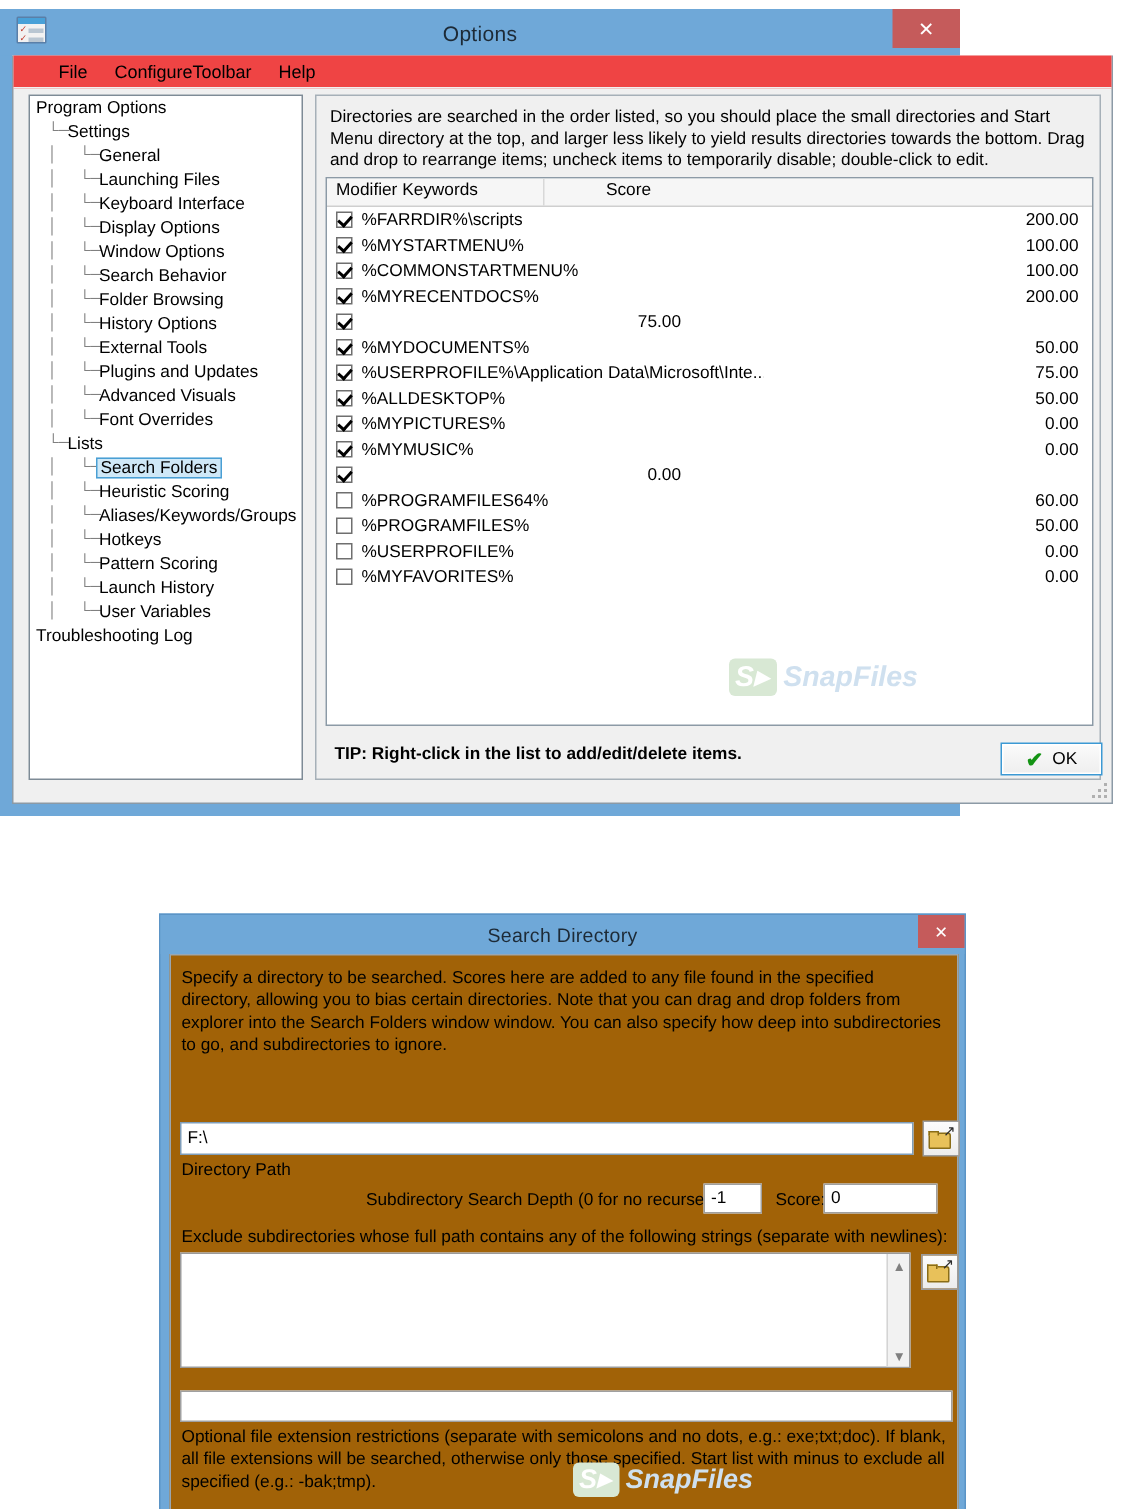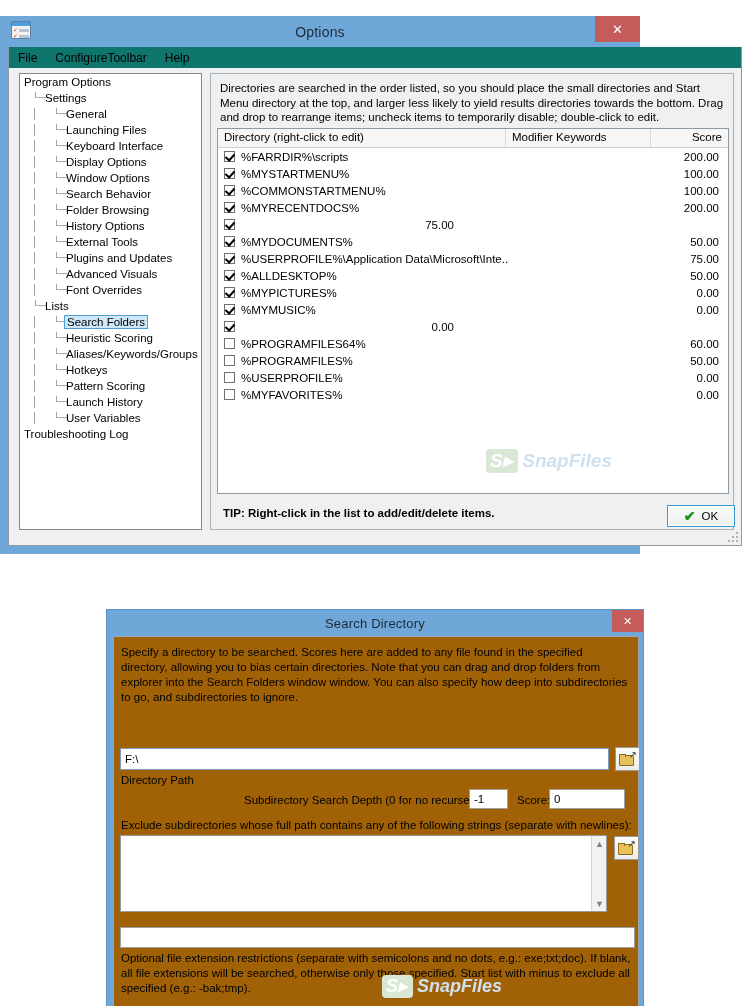--- a/index.html
+++ b/index.html
@@ -55,36 +55,36 @@
     color: #ffffff;
     font-size: 13px;
     display: flex; align-items: center; justify-content: center;
     cursor: pointer;
   }
   .closebtn.small {
     width: 31px; height: 22px; font-size: 11px;
   }
 
   
-  #options-window { left: 0; top: 16px; width: 640px; height: 538px; border: none; }
+  #options-window { left: 0; top: 6px; width: 640px; height: 538px; border: none; }
   #options-window .titlebar { height: 31px; }
   .opt-body {
     position: absolute;
     left: 8px; top: 31px;
     width: 734px; height: 499px;
     background: #f0f0f0;
     border: 1px solid #8c9aa6;
     border-top: none;
   }
   .menubar {
     height: 22px;
-    background: #0f766e;
+    background: #ef4444;
     display: flex;
     align-items: center;
-    padding-left: 0;
+    padding-left: 21px;
     font-size: 12px;
     color: #000;
     border-bottom: 1px solid #f0f0f0;
   }
   .menubar .mi { padding: 2px 9px; cursor: default; }
 
   .tree-panel {
     position: absolute;
     left: 10px; top: 26px;
     width: 183px; height: 457px;
@@ -379,21 +379,20 @@
           <div class="tnode" style="padding-left: 46px;"><span class="dots" style="left: 33px; top: 0px;">└─</span><span class="dots" style="left: 12px; top: 0px;">│</span><span class="lbl">Launch History</span></div>
           <div class="tnode" style="padding-left: 46px;"><span class="dots" style="left: 33px; top: 0px;">└─</span><span class="dots" style="left: 12px; top: 0px;">│</span><span class="lbl">User Variables</span></div>
           <div class="tnode" style="padding-left: 4px;"><span class="lbl">Troubleshooting Log</span></div>
         </div>
 
       <div class="right-panel">
         <div class="desc">Directories are searched in the order listed, so you should place the small directories and Start Menu directory at the top, and larger less likely to yield results directories towards the bottom.  Drag and drop to rearrange items; uncheck items to temporarily disable; double-click to edit.</div>
 
         <div class="listview">
           <div class="lv-head">
-            <div class="c c-dir">Directory (right-click to edit)</div>
             <div class="c c-mod">Modifier Keywords</div>
             <div class="c c-score">Score</div>
           </div>
           <div id="lv-rows">
               <div class="lv-row">
                 <div class="cb on"></div>
                 <div class="dir">%FARRDIR%\scripts</div>
                 <div class="mod"></div>
                 <div class="score">200.00</div>
               </div>

